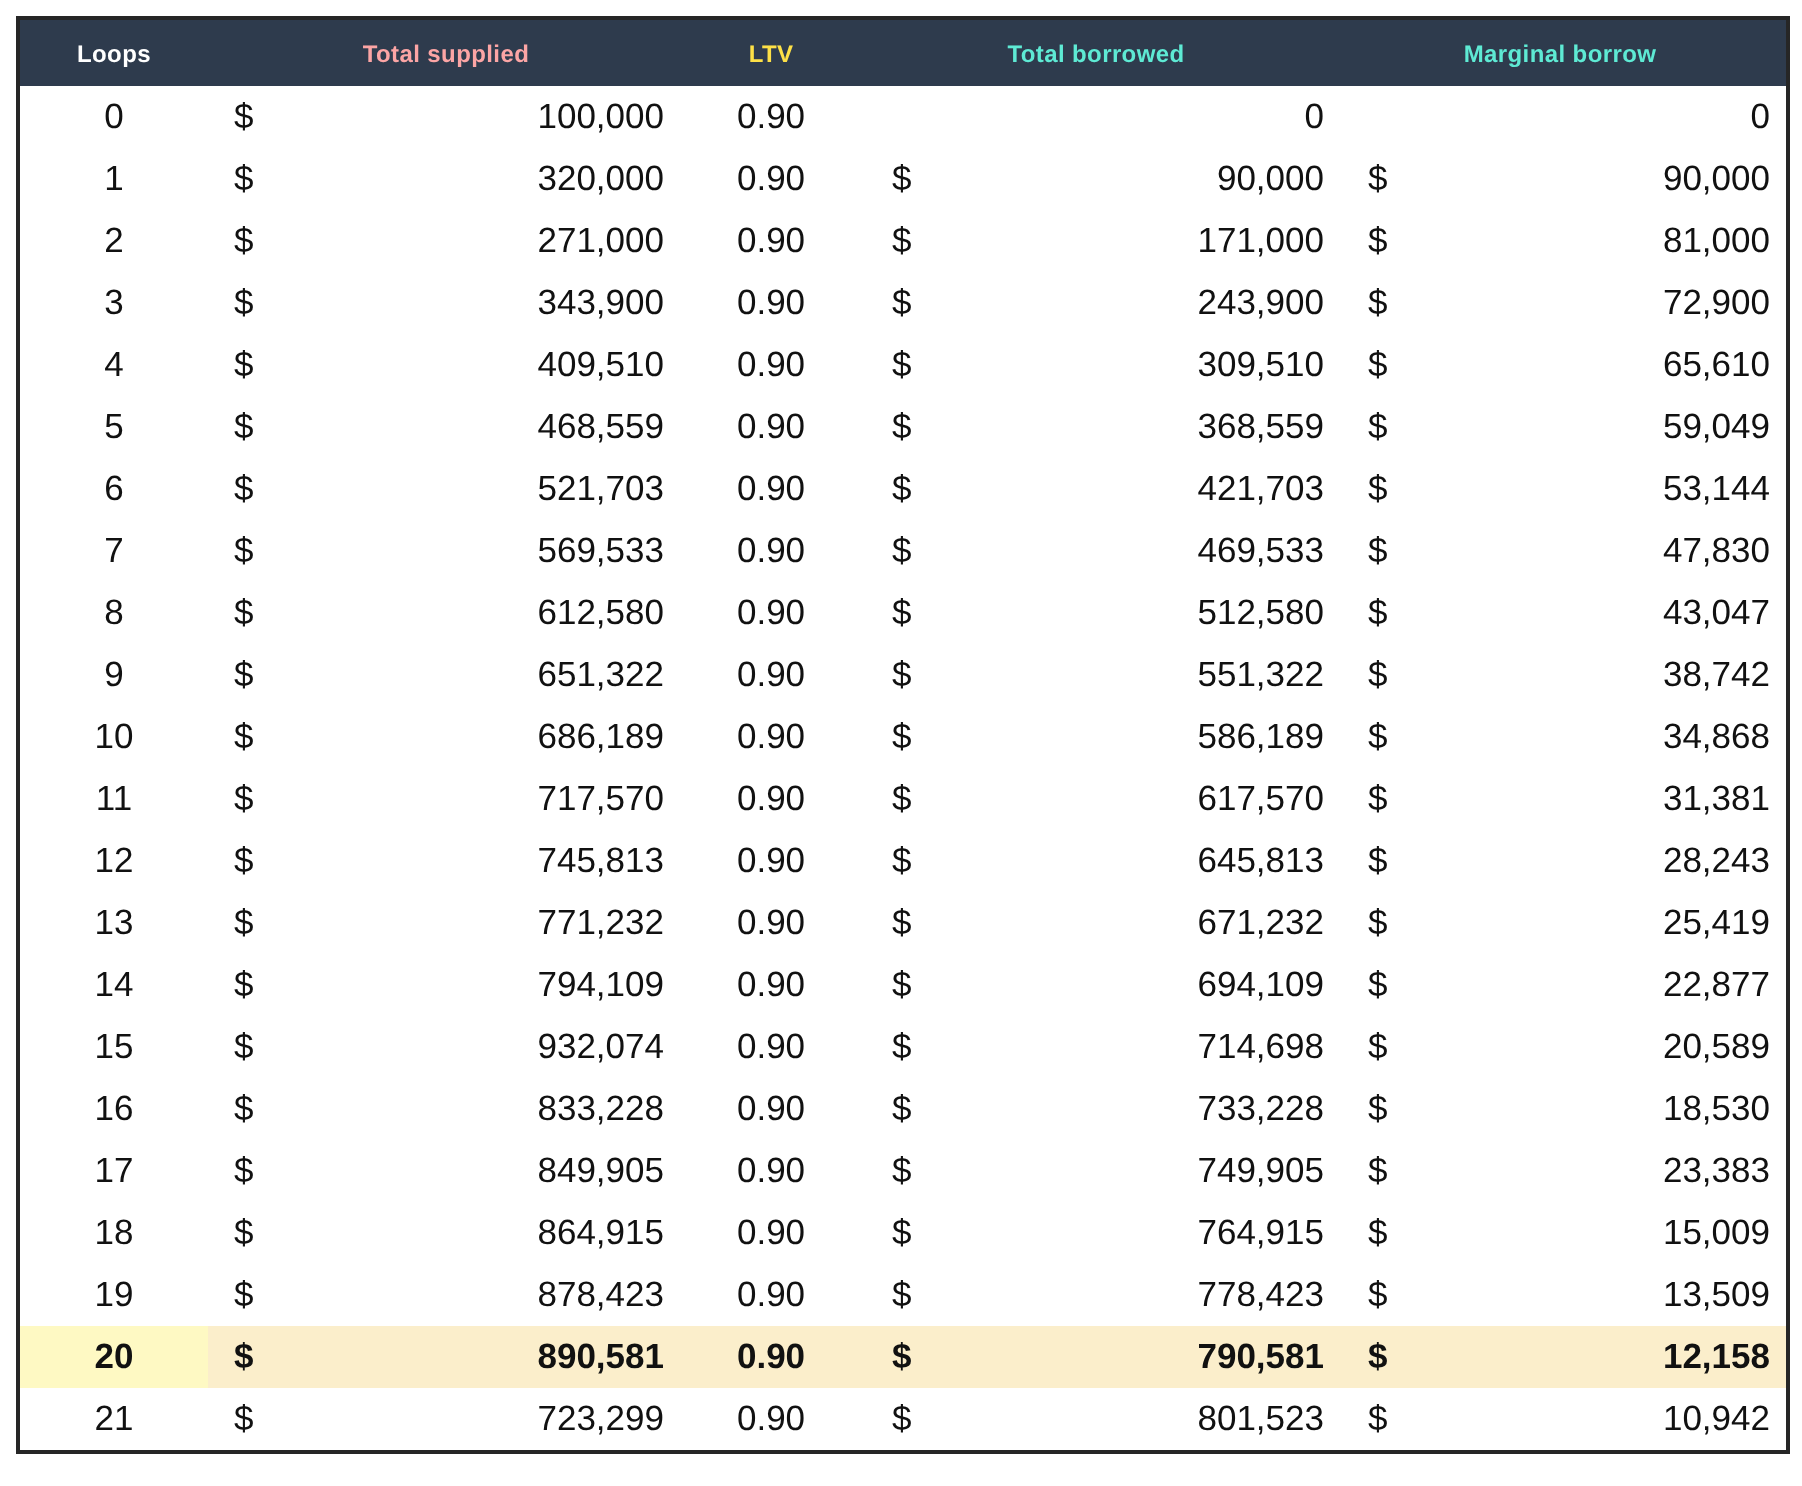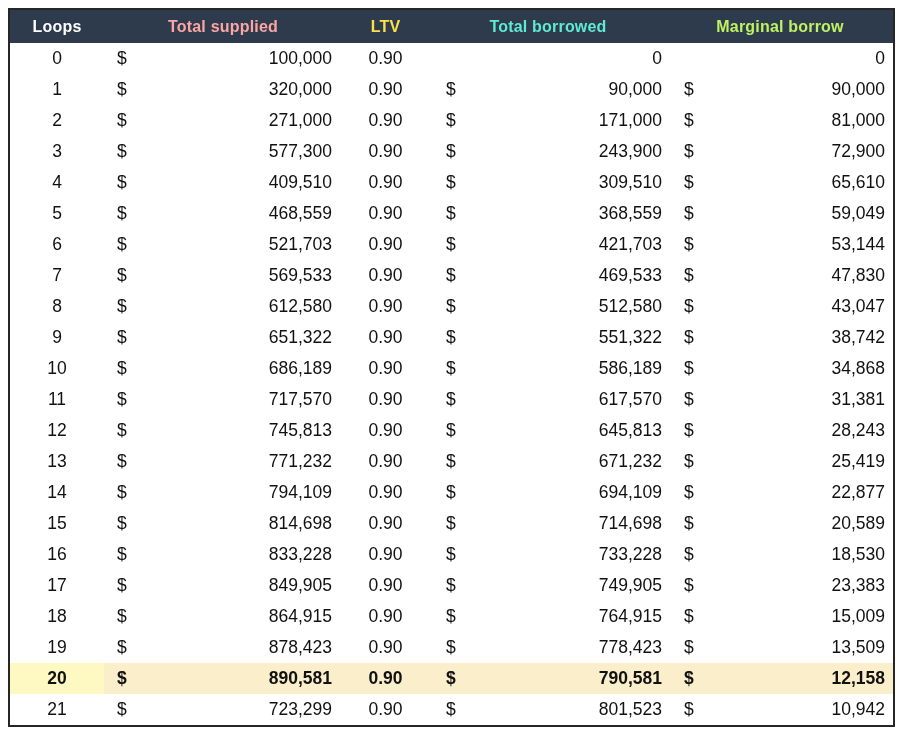--- a/index.html
+++ b/index.html
@@ -25,21 +25,21 @@
   col.c-loops    { width: 95px;  }
   col.c-supplied { width: 238px; }
   col.c-ltv      { width: 87px;  }
   col.c-borrowed { width: 238px; }
   col.c-marginal { width: 227px; }
 
   thead th {
     background: #2E3B4D;
     color: #ffffff;
     font-weight: bold;
-    font-size: 16px;
+    font-size: 12px;
     height: 33px;
     text-align: center;
     padding: 0;
     letter-spacing: 0.2px;
   }
   tbody td {
     height: 31px;
     font-size: 17.5px;
     color: #111111;
     padding: 0;
@@ -70,21 +70,21 @@
         <col class="c-ltv">
         <col class="c-borrowed">
         <col class="c-marginal">
     </colgroup>
     <thead>
       <tr>
         <th style="background: rgb(46, 59, 77); color: rgb(255, 255, 255);">Loops</th>
         <th style="background: rgb(46, 59, 77); color: #fca5a5;">Total supplied</th>
         <th style="background: rgb(46, 59, 77); color: #fde047;">LTV</th>
         <th style="background: rgb(46, 59, 77); color: #5eead4;">Total borrowed</th>
-        <th style="background: rgb(46, 59, 77); color: #bef264;">Marginal borrow</th>
+        <th style="background: rgb(46, 59, 77); color: #5eead4;">Marginal borrow</th>
       </tr>
     </thead>
     <tbody id="tbody">
         <tr>
           <td class="loops">0</td>
           <td class="money supplied">
             <div class="cellwrap">
               <span class="cur">$</span>
               <span class="val">100,000</span>
             </div>
@@ -145,21 +145,21 @@
               <span class="cur">$</span>
               <span class="val">81,000</span>
             </div>
           </td>
         </tr>
         <tr>
           <td class="loops">3</td>
           <td class="money supplied">
             <div class="cellwrap">
               <span class="cur">$</span>
-              <span class="val">577,300</span>
+              <span class="val">343,900</span>
             </div>
           </td>
           <td class="ltv">0.90</td>
           <td class="money borrowed">
             <div class="cellwrap">
               <span class="cur">$</span>
               <span class="val">243,900</span>
             </div>
           </td>
           <td class="money marginal">
@@ -409,21 +409,21 @@
               <span class="cur">$</span>
               <span class="val">22,877</span>
             </div>
           </td>
         </tr>
         <tr>
           <td class="loops">15</td>
           <td class="money supplied">
             <div class="cellwrap">
               <span class="cur">$</span>
-              <span class="val">814,698</span>
+              <span class="val">932,074</span>
             </div>
           </td>
           <td class="ltv">0.90</td>
           <td class="money borrowed">
             <div class="cellwrap">
               <span class="cur">$</span>
               <span class="val">714,698</span>
             </div>
           </td>
           <td class="money marginal">

